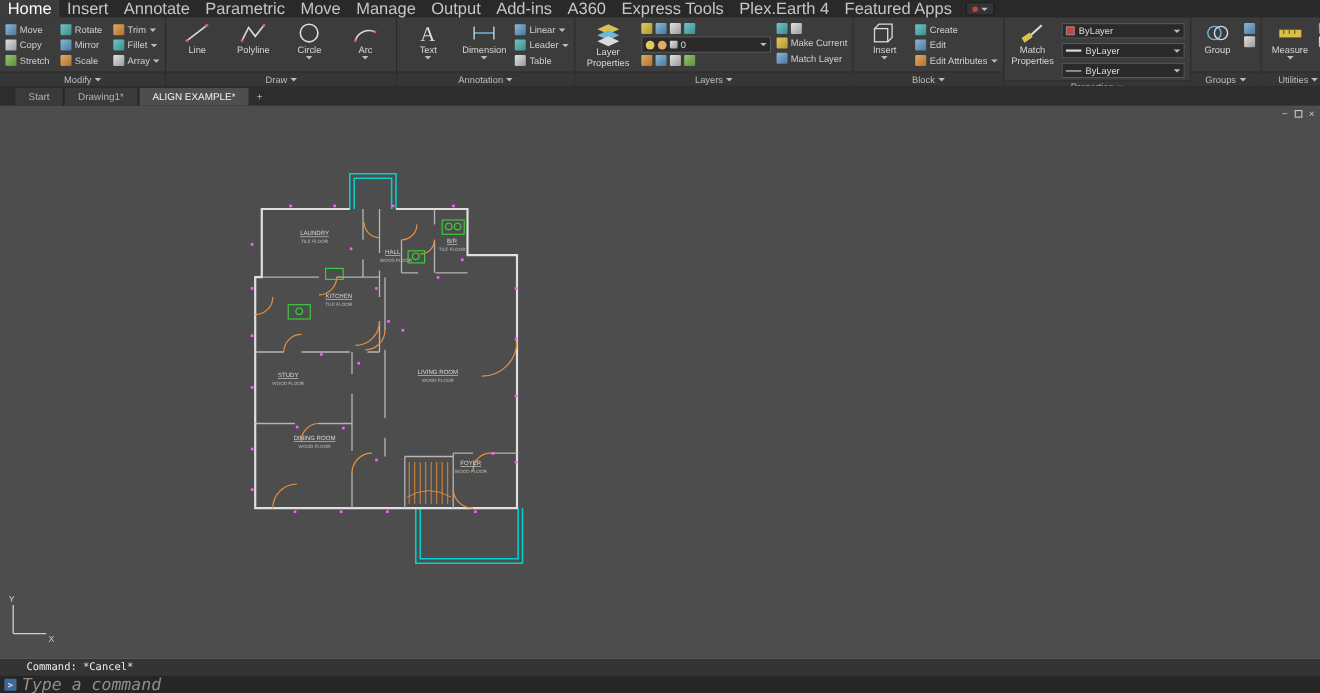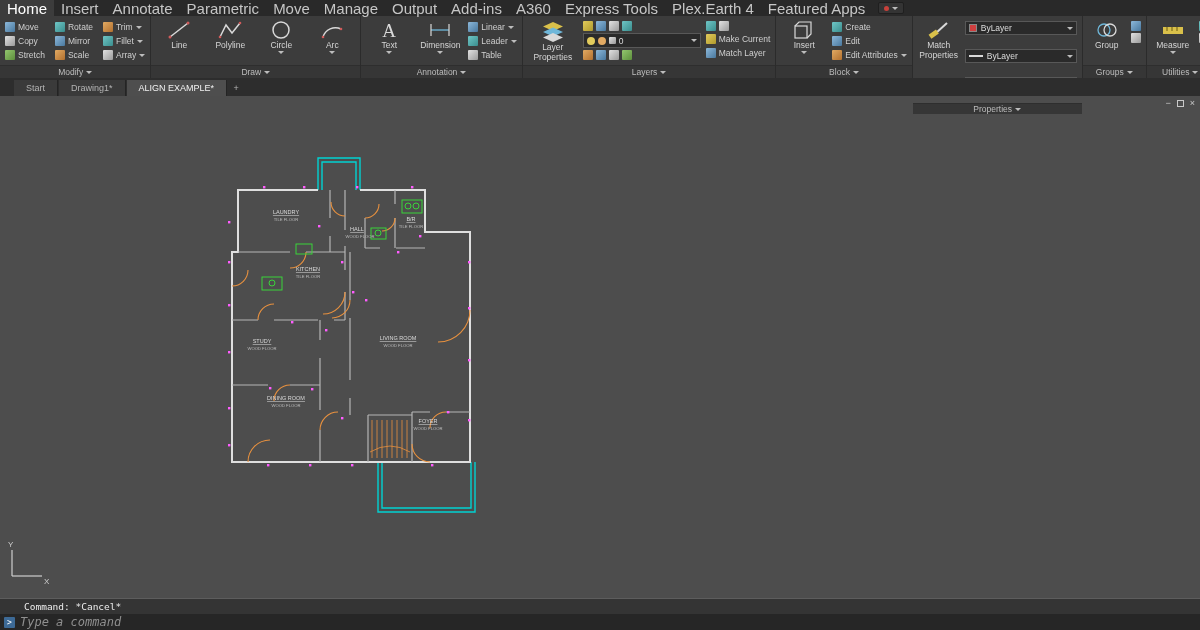--- a/index.html
+++ b/index.html
@@ -28,21 +28,21 @@
   .mi.blue{background:linear-gradient(135deg,#8cb8da,#49789e)}
   .mi.teal{background:linear-gradient(135deg,#6fc6c6,#3a8d8d)}
   .mi.orange{background:linear-gradient(135deg,#e2aa63,#b2702e)}
   .mi.light{background:linear-gradient(135deg,#e2e2e2,#9a9a9a)}
   .mi.yellow{background:linear-gradient(135deg,#e2cb5c,#b09a2c)}
   .mi.green{background:linear-gradient(135deg,#93c66f,#5d8f3c)}
   .minirow{display:flex;gap:3px;align-items:center}
   .mdot{width:8px;height:8px;border-radius:50%}
   .layer-select{display:flex;align-items:center;gap:3px;width:118px;height:15px;background:#2a2a2a;border:1px solid #585858;padding:0 3px;font-size:8.5px;color:#dddddd}
   .layer-select .val{flex:1}
-  .prop-select{display:flex;align-items:center;gap:4px;width:112px;height:14px;background:#2a2a2a;border:1px solid #585858;padding:0 3px;font-size:8.5px;color:#dddddd;margin-bottom:12px}
+  .prop-select{display:flex;align-items:center;gap:4px;width:112px;height:14px;background:#2a2a2a;border:1px solid #585858;padding:0 3px;font-size:8.5px;color:#dddddd;margin-bottom:2px}
   .prop-select .val{flex:1}
   .swatch{width:8px;height:8px;background:#cf3f3f;border:1px solid #888}
   .lineglyph{width:14px;height:2px;background:#d9d9d9}
 
   
   .filetabs{position:absolute;top:78px;left:0;right:0;height:18px;background:#2d2d2d;display:flex;align-items:flex-end;padding-left:14px;font-size:9px;z-index:4}
   .ftab{height:16px;display:flex;align-items:center;padding:0 12px;background:#3a3a3a;color:#b3b3b3;border-right:1px solid #242424;margin-right:1px;white-space:nowrap}
   .ftab.active{background:#4e4e4e;color:#f2f2f2}
   .ftab-new{width:16px;height:16px;display:flex;align-items:center;justify-content:center;color:#b3b3b3}
 
@@ -50,21 +50,21 @@
   .canvas{position:absolute;top:96px;left:0;width:1200px;height:502px;background:#4d4d4d}
   .win-controls{position:absolute;top:3px;right:5px;display:flex;gap:6px;color:#c9c9c9;font-size:9px;align-items:center;line-height:1}
   .restore-box{width:7px;height:7px;border:1px solid #c9c9c9;display:inline-block}
   .floorplan{position:absolute;left:226px;top:56px}
   .ucs{position:absolute;left:2px;bottom:12px}
 
   
   .cmd-history{position:absolute;top:598px;left:0;right:0;height:16px;background:#343434;border-top:1px solid #5d5d5d;display:flex;align-items:center;padding-left:24px;font-family:"DejaVu Sans Mono",monospace;font-size:9.5px;color:#ececec;z-index:5}
   .cmd-input{position:absolute;top:614px;left:0;right:0;height:16px;background:#262626;display:flex;align-items:center;gap:5px;padding-left:4px;z-index:5}
   .cmd-badge{width:11px;height:11px;background:#3d6a96;color:#fff;font-size:8px;display:flex;align-items:center;justify-content:center;border-radius:1px;font-family:"DejaVu Sans Mono",monospace}
-  .cmd-placeholder{font-size:12px;color:#8f8f8f;font-style:italic;font-family:"DejaVu Sans Mono",monospace}
+  .cmd-placeholder{font-size:15px;color:#8f8f8f;font-style:italic;font-family:"DejaVu Sans Mono",monospace}
 </style>
 </head>
 <body>
 
 <div class="screen">
 
   <div class="menubar">
     <div class="menu-tab active">Home</div>
     <div class="menu-tab">Insert</div>
     <div class="menu-tab">Annotate</div>

